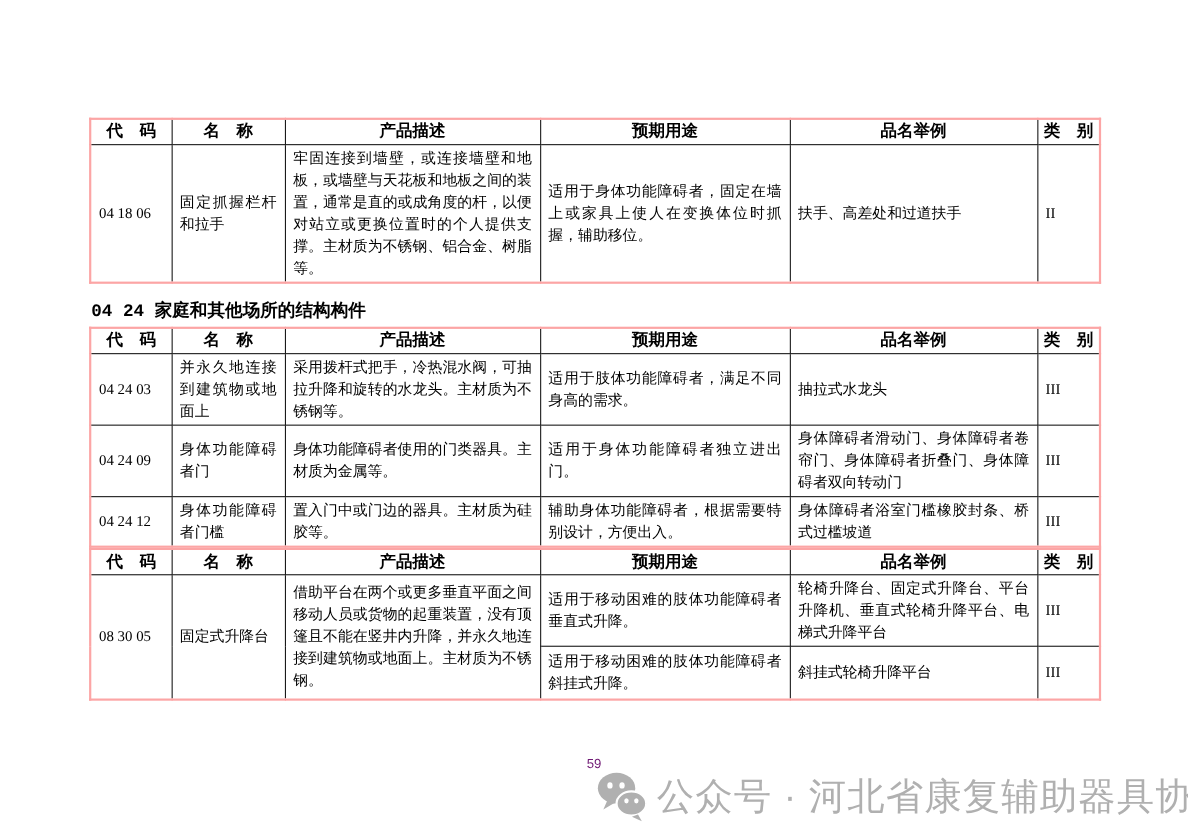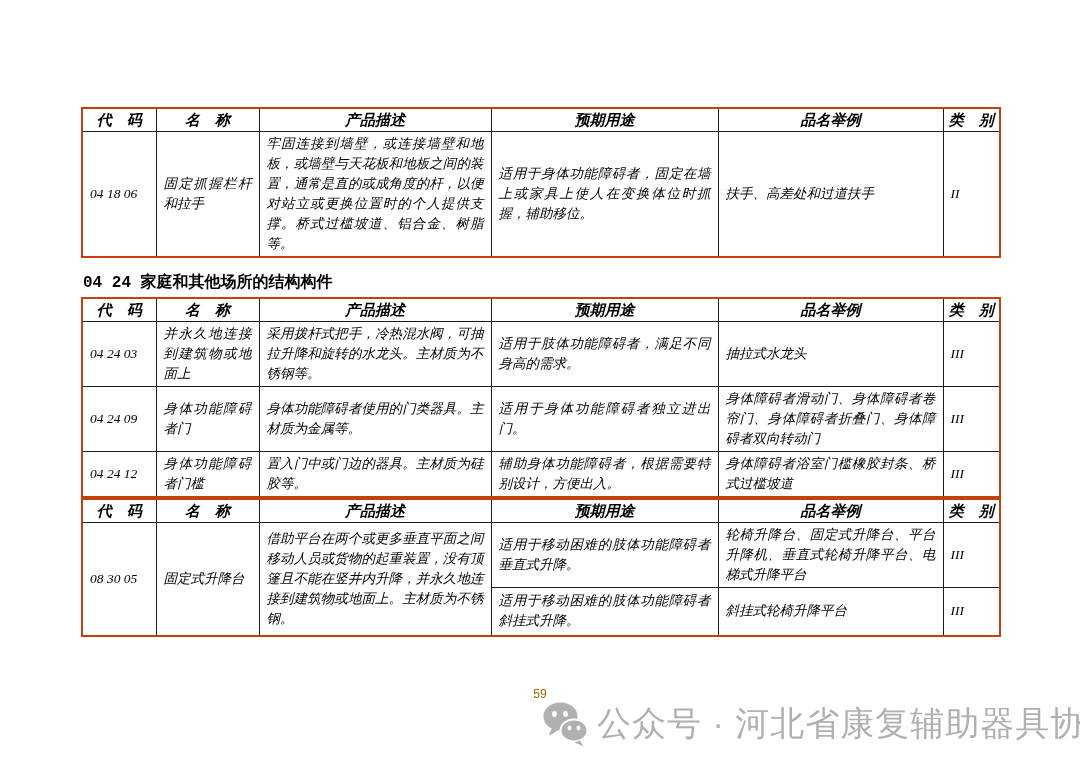--- a/index.html
+++ b/index.html
@@ -4,22 +4,21 @@
 <style>
   html,body{margin:0;padding:0;}
   body{
     width:1080px;height:763px;background:#ffffff;position:relative;
     font-family:"Liberation Serif","DejaVu Serif",serif;color:#000;
     overflow:hidden;
   }
   .content{position:absolute;left:81px;top:107px;width:918px;}
   table.grid{
     border-collapse:collapse;table-layout:fixed;width:918px;
-    border:2px solid #c2410c;
-    font-style:italic;
+    border:2px solid #fca5a5;
   }
   table.grid th,table.grid td{
     border:1px solid #1a1a1a;
     font-size:13.5px;line-height:20px;vertical-align:middle;
     padding:2px 7px;box-sizing:border-box;
     overflow:hidden;
   }
   table.grid th{
     font-weight:bold;font-size:15px;text-align:center;
     padding:1px 0;white-space:nowrap;height:22px;
@@ -27,21 +26,21 @@
   td.code,td.cat{text-align:left;padding:2px 2px;font-size:14px;}
   td.cat{font-size:15px;}
   td.name,td.desc,td.use,td.ex{text-align:justify;}
   .sec-title{
     font-size:16px;font-weight:bold;line-height:18px;
     margin:16px 0 5px 2px;font-family:Liberation Mono, monospace;
   }
   .sec-title.t3{margin:15px 0 10px 2px;}
   .page-num{
     margin-top:50px;text-align:center;
-    font-family:"Liberation Sans","DejaVu Sans",sans-serif;font-size:12px;color:#a16207;
+    font-family:"Liberation Sans","DejaVu Sans",sans-serif;font-size:12px;color:#701a75;
   }
   .watermark{
     position:absolute;left:542px;top:700px;height:48px;
     display:flex;align-items:center;gap:9px;
     color:#b0b0b0;
     font-family:"Liberation Sans","DejaVu Sans",sans-serif;
     font-size:34px;letter-spacing:1px;white-space:nowrap;
   }
 </style>
 </head>
@@ -65,21 +64,21 @@
         <th>产品描述</th>
         <th>预期用途</th>
         <th>品名举例</th>
         <th>类　别</th>
       </tr>
     </thead>
     <tbody>
       <tr style="height:102px">
         <td class="code">04 18 06</td>
         <td class="name">固定抓握栏杆和拉手</td>
-        <td class="desc">牢固连接到墙壁，或连接墙壁和地板，或墙壁与天花板和地板之间的装置，通常是直的或成角度的杆，以便对站立或更换位置时的个人提供支撑。桥式过槛坡道、铝合金、树脂等。</td>
+        <td class="desc">牢固连接到墙壁，或连接墙壁和地板，或墙壁与天花板和地板之间的装置，通常是直的或成角度的杆，以便对站立或更换位置时的个人提供支撑。主材质为不锈钢、铝合金、树脂等。</td>
         <td class="use">适用于身体功能障碍者，固定在墙上或家具上使人在变换体位时抓握，辅助移位。</td>
         <td class="ex">扶手、高差处和过道扶手</td>
         <td class="cat">II</td>
       </tr>
     </tbody>
   </table>
 
   <div class="sec-title">04 24 家庭和其他场所的结构构件</div>
 
   <table class="grid">

